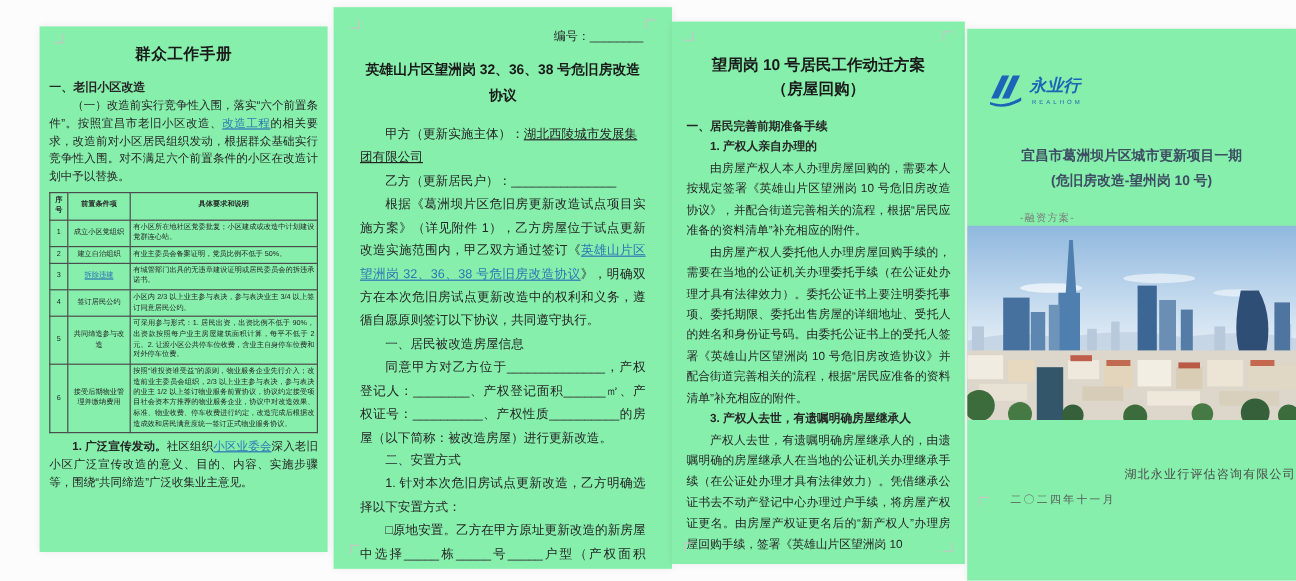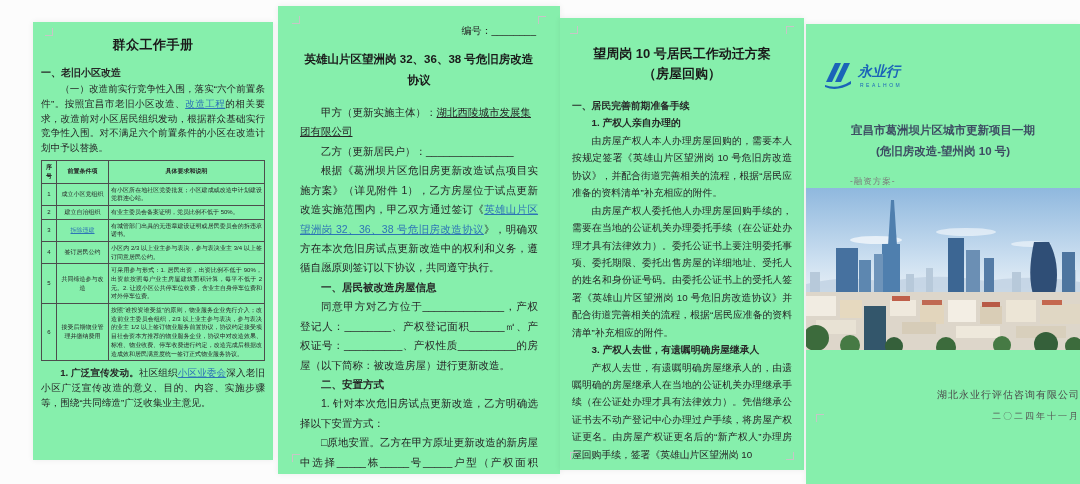--- a/index.html
+++ b/index.html
@@ -34,37 +34,37 @@
   #p1 th { text-align:center; font-weight:bold; }
   #p1 td.c { text-align:center; }
   #p1 .col-no { width:15px; } #p1 .col-item { width:52px; }
   #p1 .foot { font-size:9.6px; line-height:1.55; margin-top:5px; text-indent:2em; }
 
   
   #p2 { font-size:10.5px; line-height:1.85; }
   #p2 .code { text-align:right; font-size:10px; margin:2px 2px 8px 0; }
   #p2 .doc-title { font-size:11.5px; margin:0 0 12px 0; }
   #p2 p { margin:0; text-indent:2em; }
-  #p2 .h { font-weight:bold; text-indent:2em; }
+  #p2 .h { font-weight:normal; text-indent:2em; }
   #p2 .u { text-decoration:underline; }
 
   
   #p3 { font-size:9.8px; line-height:1.78; }
   #p3 .doc-title { font-size:13px; line-height:1.5; margin-bottom:14px; }
   #p3 p { margin:0; text-indent:2em; }
   #p3 .h0 { font-weight:bold; text-indent:0; }
   #p3 .h  { font-weight:bold; text-indent:2em; }
 
   
   #p4 .logo { position:absolute; left:18px; top:36px; }
   #p4 .title-wrap { position:absolute; left:0; right:0; top:96px; text-align:center; color:#3d4d63; font-weight:bold; font-size:11.5px; line-height:1.8; }
   #p4 .fin { position:absolute; left:0; right:0; top:152px; text-align:left; color:#7b7b7b; font-size:8.5px; letter-spacing:1px;margin-left:44px; }
   #p4 .skyline { position:absolute; left:0; top:164px; width:274px; height:162px; }
   #p4 .company { position:absolute; left:0; right:0; top:364px; text-align:right; color:#4a4a4a; font-size:10px; font-weight:normal; letter-spacing:1px; }
-  #p4 .date { position:absolute; left:0; right:0; top:386px; text-align:right; color:#555; font-size:9px; letter-spacing:2px;margin-left:36px; }
+  #p4 .date { position:absolute; left:0; right:0; top:386px; text-align:left; color:#555; font-size:9px; letter-spacing:2px;margin-left:36px; }
 </style>
 </head>
 <body>
 
 <div class="page" id="p1">
   <div class="cm cm-b" style="left:12px;top:6px;"></div>
   <div class="doc-title">
     <div>群众工作手册</div>
   </div>
   <div class="h1">一、老旧小区改造</div>

